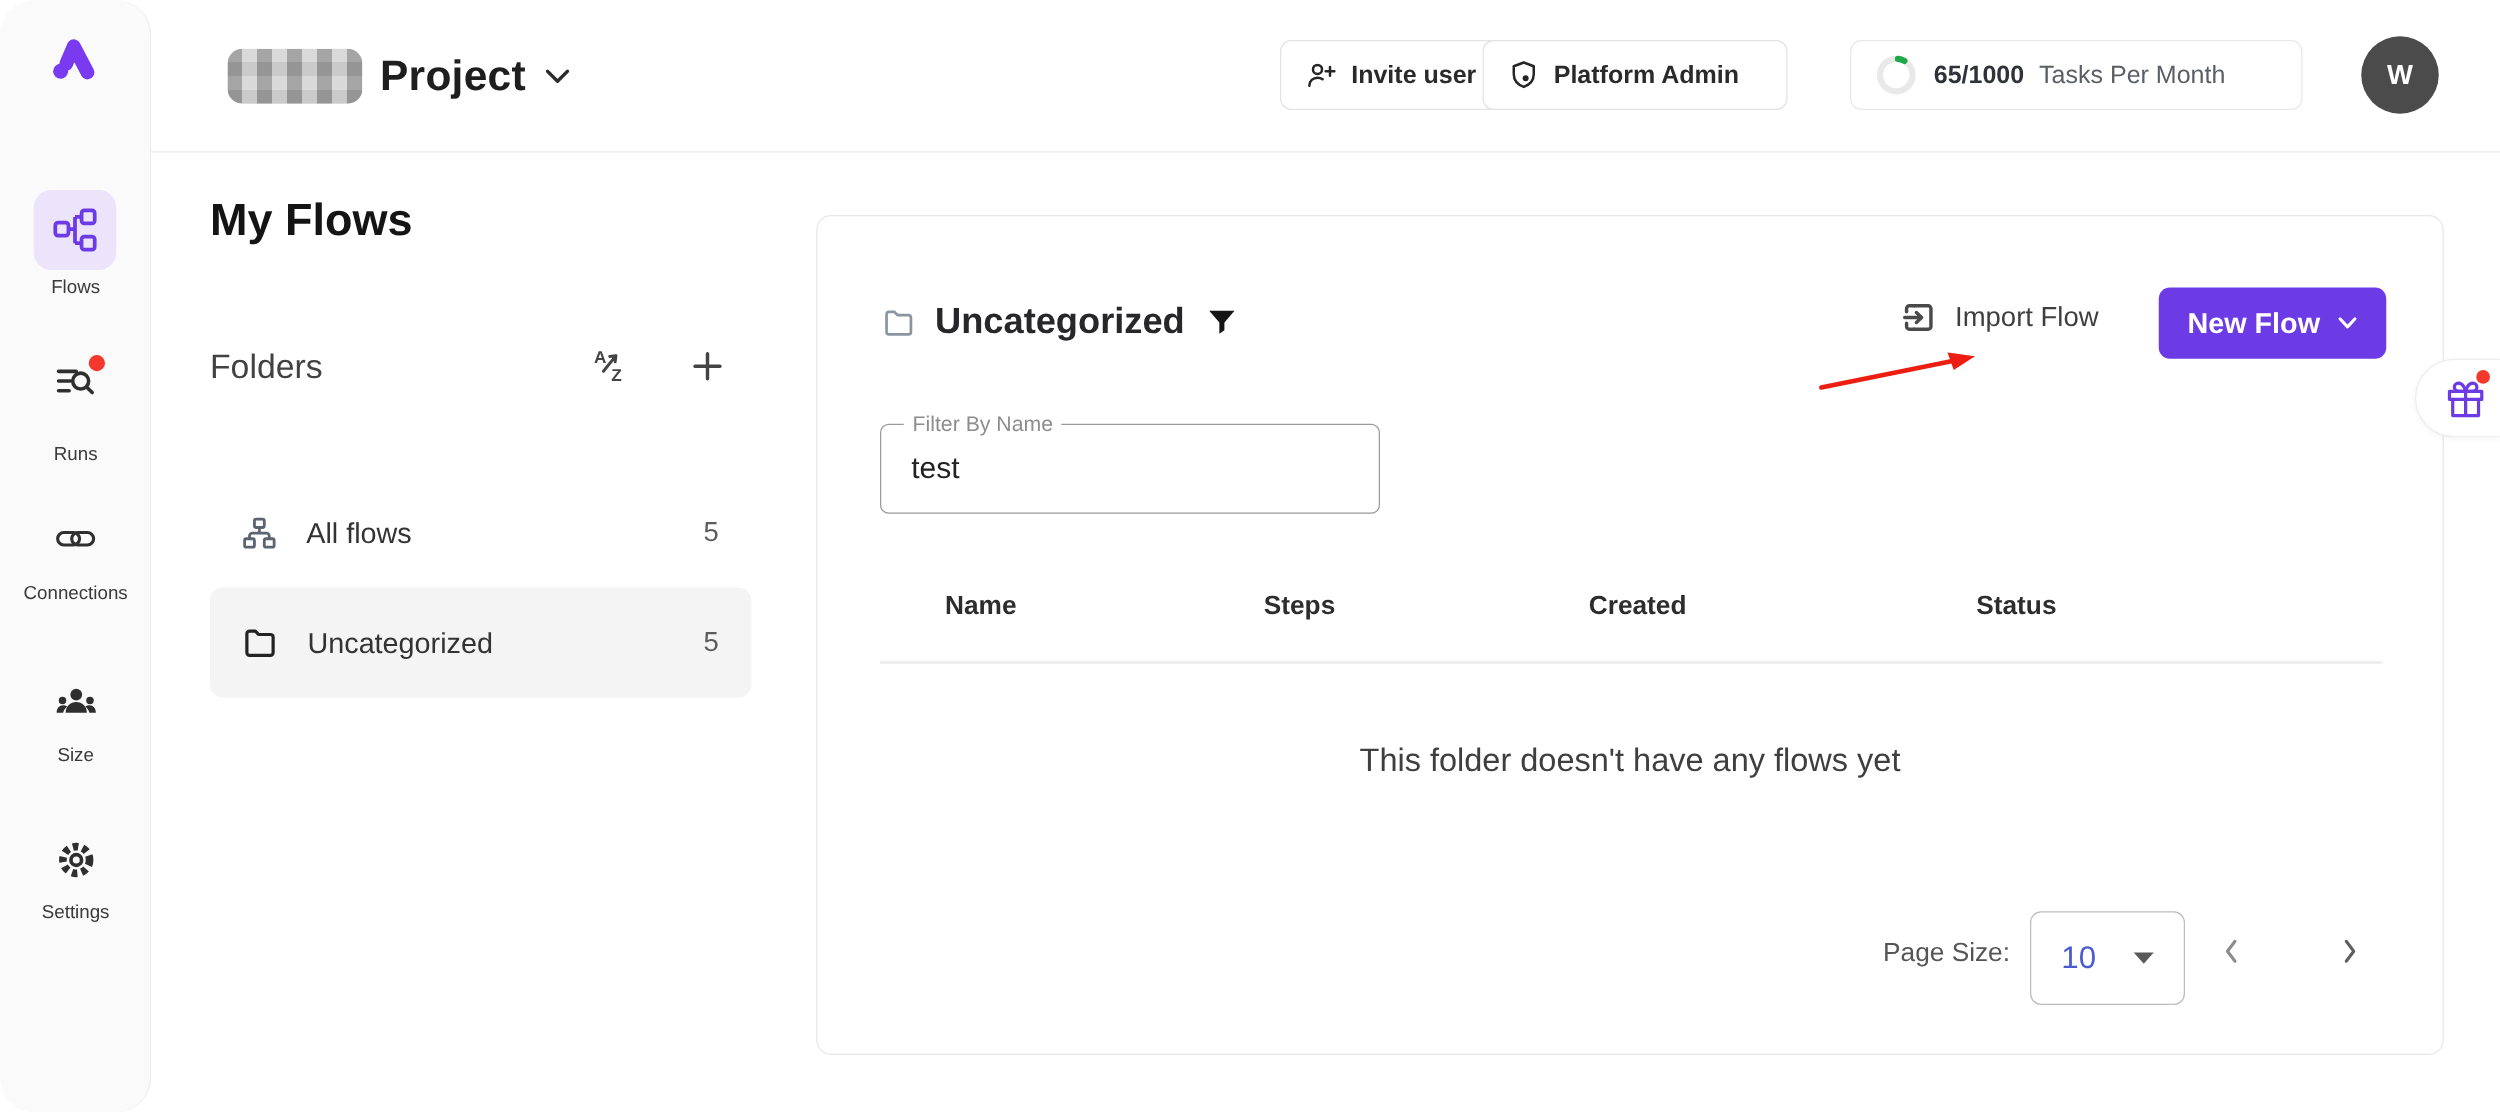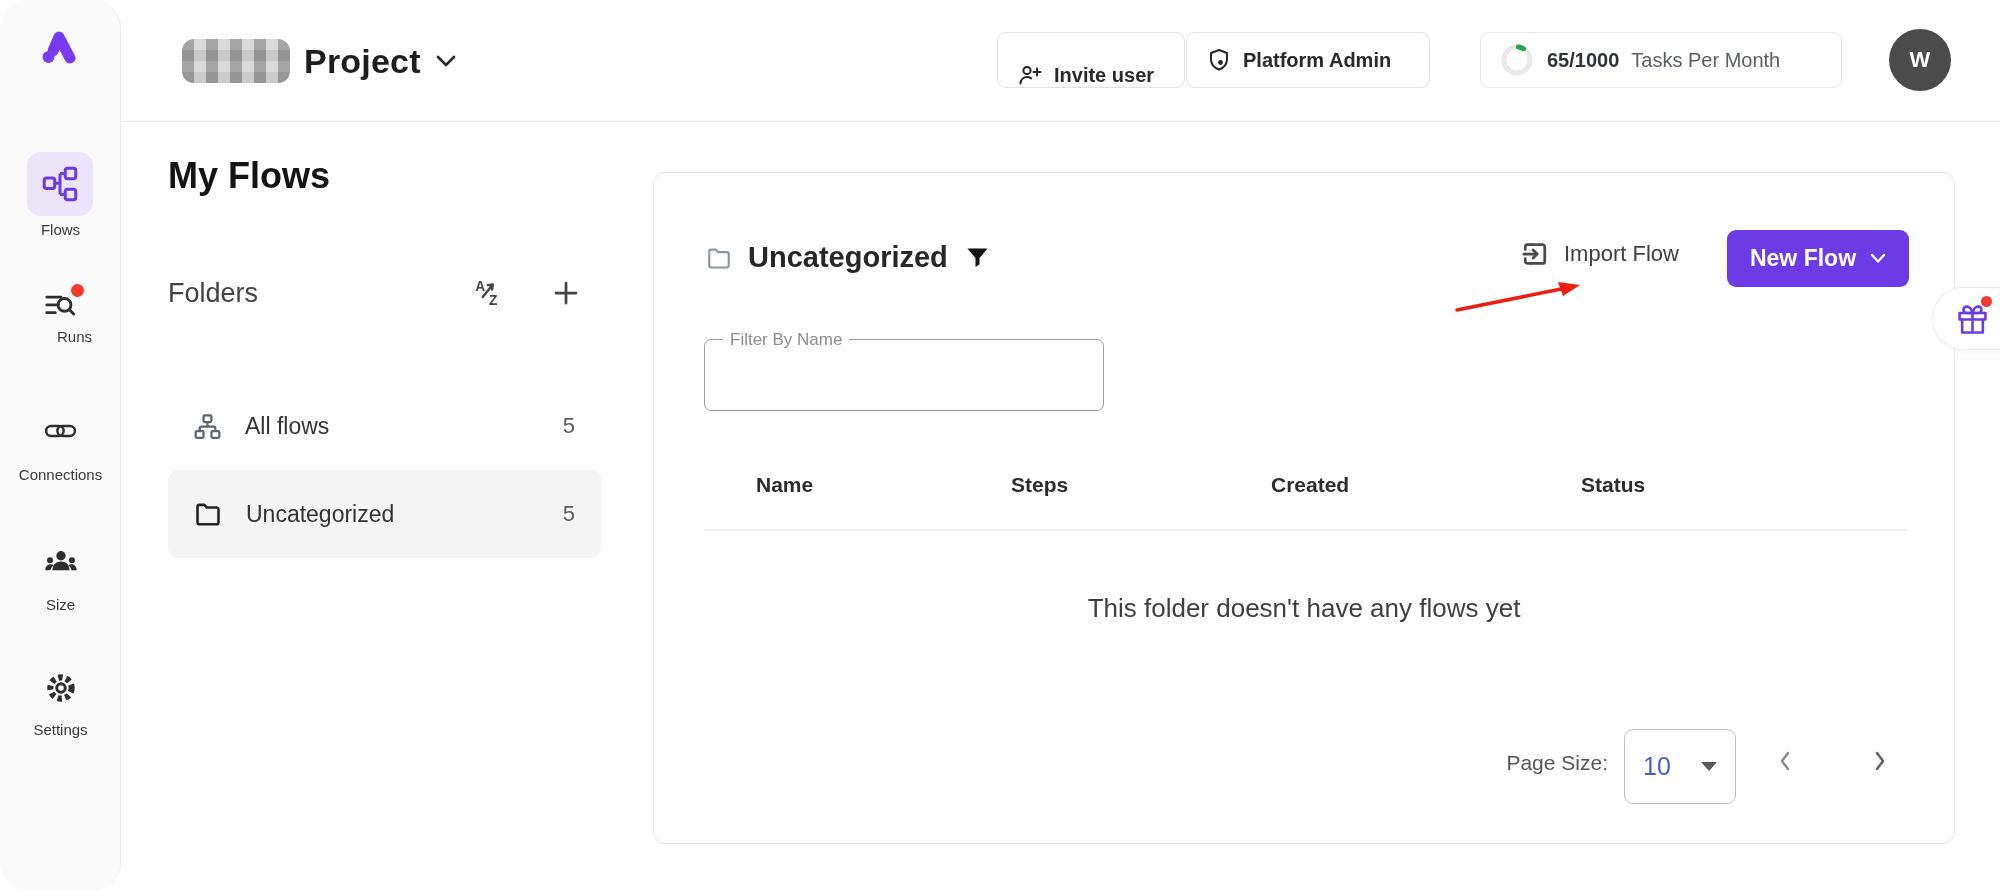--- a/index.html
+++ b/index.html
@@ -70,21 +70,21 @@
                   outline:none; font-size:24px; color:#222; font-family:inherit; background:transparent; }
   .thead { position:absolute; top:300px; left:0; width:100%; height:40px; }
   .th { position:absolute; font-size:21px; font-weight:700; color:#2d2d2d; }
   .th-name { left:102px; } .th-steps { left:357px; } .th-created { left:617px; } .th-status { left:927px; }
   .thead-divider { position:absolute; top:356px; left:50px; width:1202px; height:0;
                    border-top:2px solid #ececec; }
   .empty-msg { position:absolute; top:420px; left:0; width:100%; text-align:center;
                font-size:26px; color:#3f3f3f; }
   .pagination { position:absolute; top:556px; left:12px; width:100%; height:75px; }
   .page-size-label { position:absolute; right:358px; top:22px; font-size:21px; color:#555; }
-  .page-size-select { position:absolute; left:958px; top:0px; width:112px; height:75px;
+  .page-size-select { position:absolute; left:958px; top:0px; width:124px; height:75px;
                       border:1.5px solid #bdbdbd; border-radius:9px; background:#fff; cursor:pointer;
                       display:flex; align-items:center; justify-content:center; gap:30px; }
   .page-size-value { font-size:25px; color:#4a5cd0; }
   .caret-down { width:0; height:0; border-left:8px solid transparent; border-right:8px solid transparent;
                 border-top:9px solid #5a5a5a; }
   .pg-btn { position:absolute; top:14px; background:none; border:none; cursor:pointer; line-height:0; padding:6px; }
   .pg-prev { left:1105px; } .pg-next { left:1200px; }
 
   
   .arrow-annotation { position:absolute; left:1440px; top:272px; z-index:6; pointer-events:none; }
@@ -119,21 +119,21 @@
     <div class="nav-label" style="top:221px;">Flows</div>
 
     <div class="nav-icon" style="left:44px; top:290px; cursor:pointer;">
       <svg width="34" height="34" viewBox="0 0 24 24" fill="none" stroke="#2f2f2f" stroke-width="2" stroke-linecap="round">
         <path d="M2 5h10M2 10.5h7M2 16h6"></path>
         <circle cx="14.5" cy="10.5" r="4.5"></circle>
         <path d="M17.8 13.8 L21 17"></path>
       </svg>
       <span class="red-dot" style="right:-6px; top:-6px;"></span>
     </div>
-    <div class="nav-label" style="top:328px;margin-left:14px;">Runs</div>
+    <div class="nav-label" style="top:355px;">Runs</div>
 
     <div class="nav-icon" style="left:43px; top:416px; cursor:pointer;">
       <svg width="35" height="30" viewBox="0 0 26 24" fill="none" stroke="#2f2f2f" stroke-width="2">
         <rect x="1.5" y="8" width="14" height="8" rx="4"></rect>
         <rect x="10.5" y="8" width="14" height="8" rx="4"></rect>
       </svg>
     </div>
     <div class="nav-label" style="top:466px;">Connections</div>
 
     <div class="nav-icon" style="left:44px; top:546px; cursor:pointer;">
@@ -159,21 +159,21 @@
 
   <header class="header">
     <div class="project-switcher">
       <span class="censored"></span>
       <span class="project-title">Project</span>
       <svg width="22" height="14" viewBox="0 0 22 14">
         <path d="M3 3 L11 11 L19 3" fill="none" stroke="#2b2b2b" stroke-width="2.6" stroke-linecap="round" stroke-linejoin="round"></path>
       </svg>
     </div>
 
-    <button class="hbtn" style="left:876px; width:188px;align-items:flex-end;">
+    <button class="hbtn" style="left:903px; width:188px;">
       <span style="line-height:0;">
         <svg width="24" height="24" viewBox="0 0 24 24" fill="none" stroke="#262626" stroke-width="2" stroke-linecap="round">
           <circle cx="9" cy="7.5" r="3.6"></circle>
           <path d="M2.5 20.5c0-3.8 2.9-6.4 6.5-6.4 1.6 0 3 .5 4.1 1.3"></path>
           <path d="M19 5.5v7M15.5 9h7"></path>
         </svg>
       </span>
       <span>Invite user</span>
     </button>
 
@@ -269,20 +269,21 @@
 
     <button class="new-flow-btn">
       <span>New Flow</span>
       <svg width="16" height="11" viewBox="0 0 16 11">
         <path d="M2 2 L8 8.5 L14 2" fill="none" stroke="#fff" stroke-width="2.4" stroke-linecap="round" stroke-linejoin="round"></path>
       </svg>
     </button>
 
     <div class="filter-field">
       <span class="filter-label">Filter By Name</span>
+      <input class="filter-input" type="text" value="test" style="">
     </div>
 
     <div class="thead">
       <span class="th th-name">Name</span>
       <span class="th th-steps">Steps</span>
       <span class="th th-created">Created</span>
       <span class="th th-status">Status</span>
     </div>
     <div class="thead-divider"></div>
 

